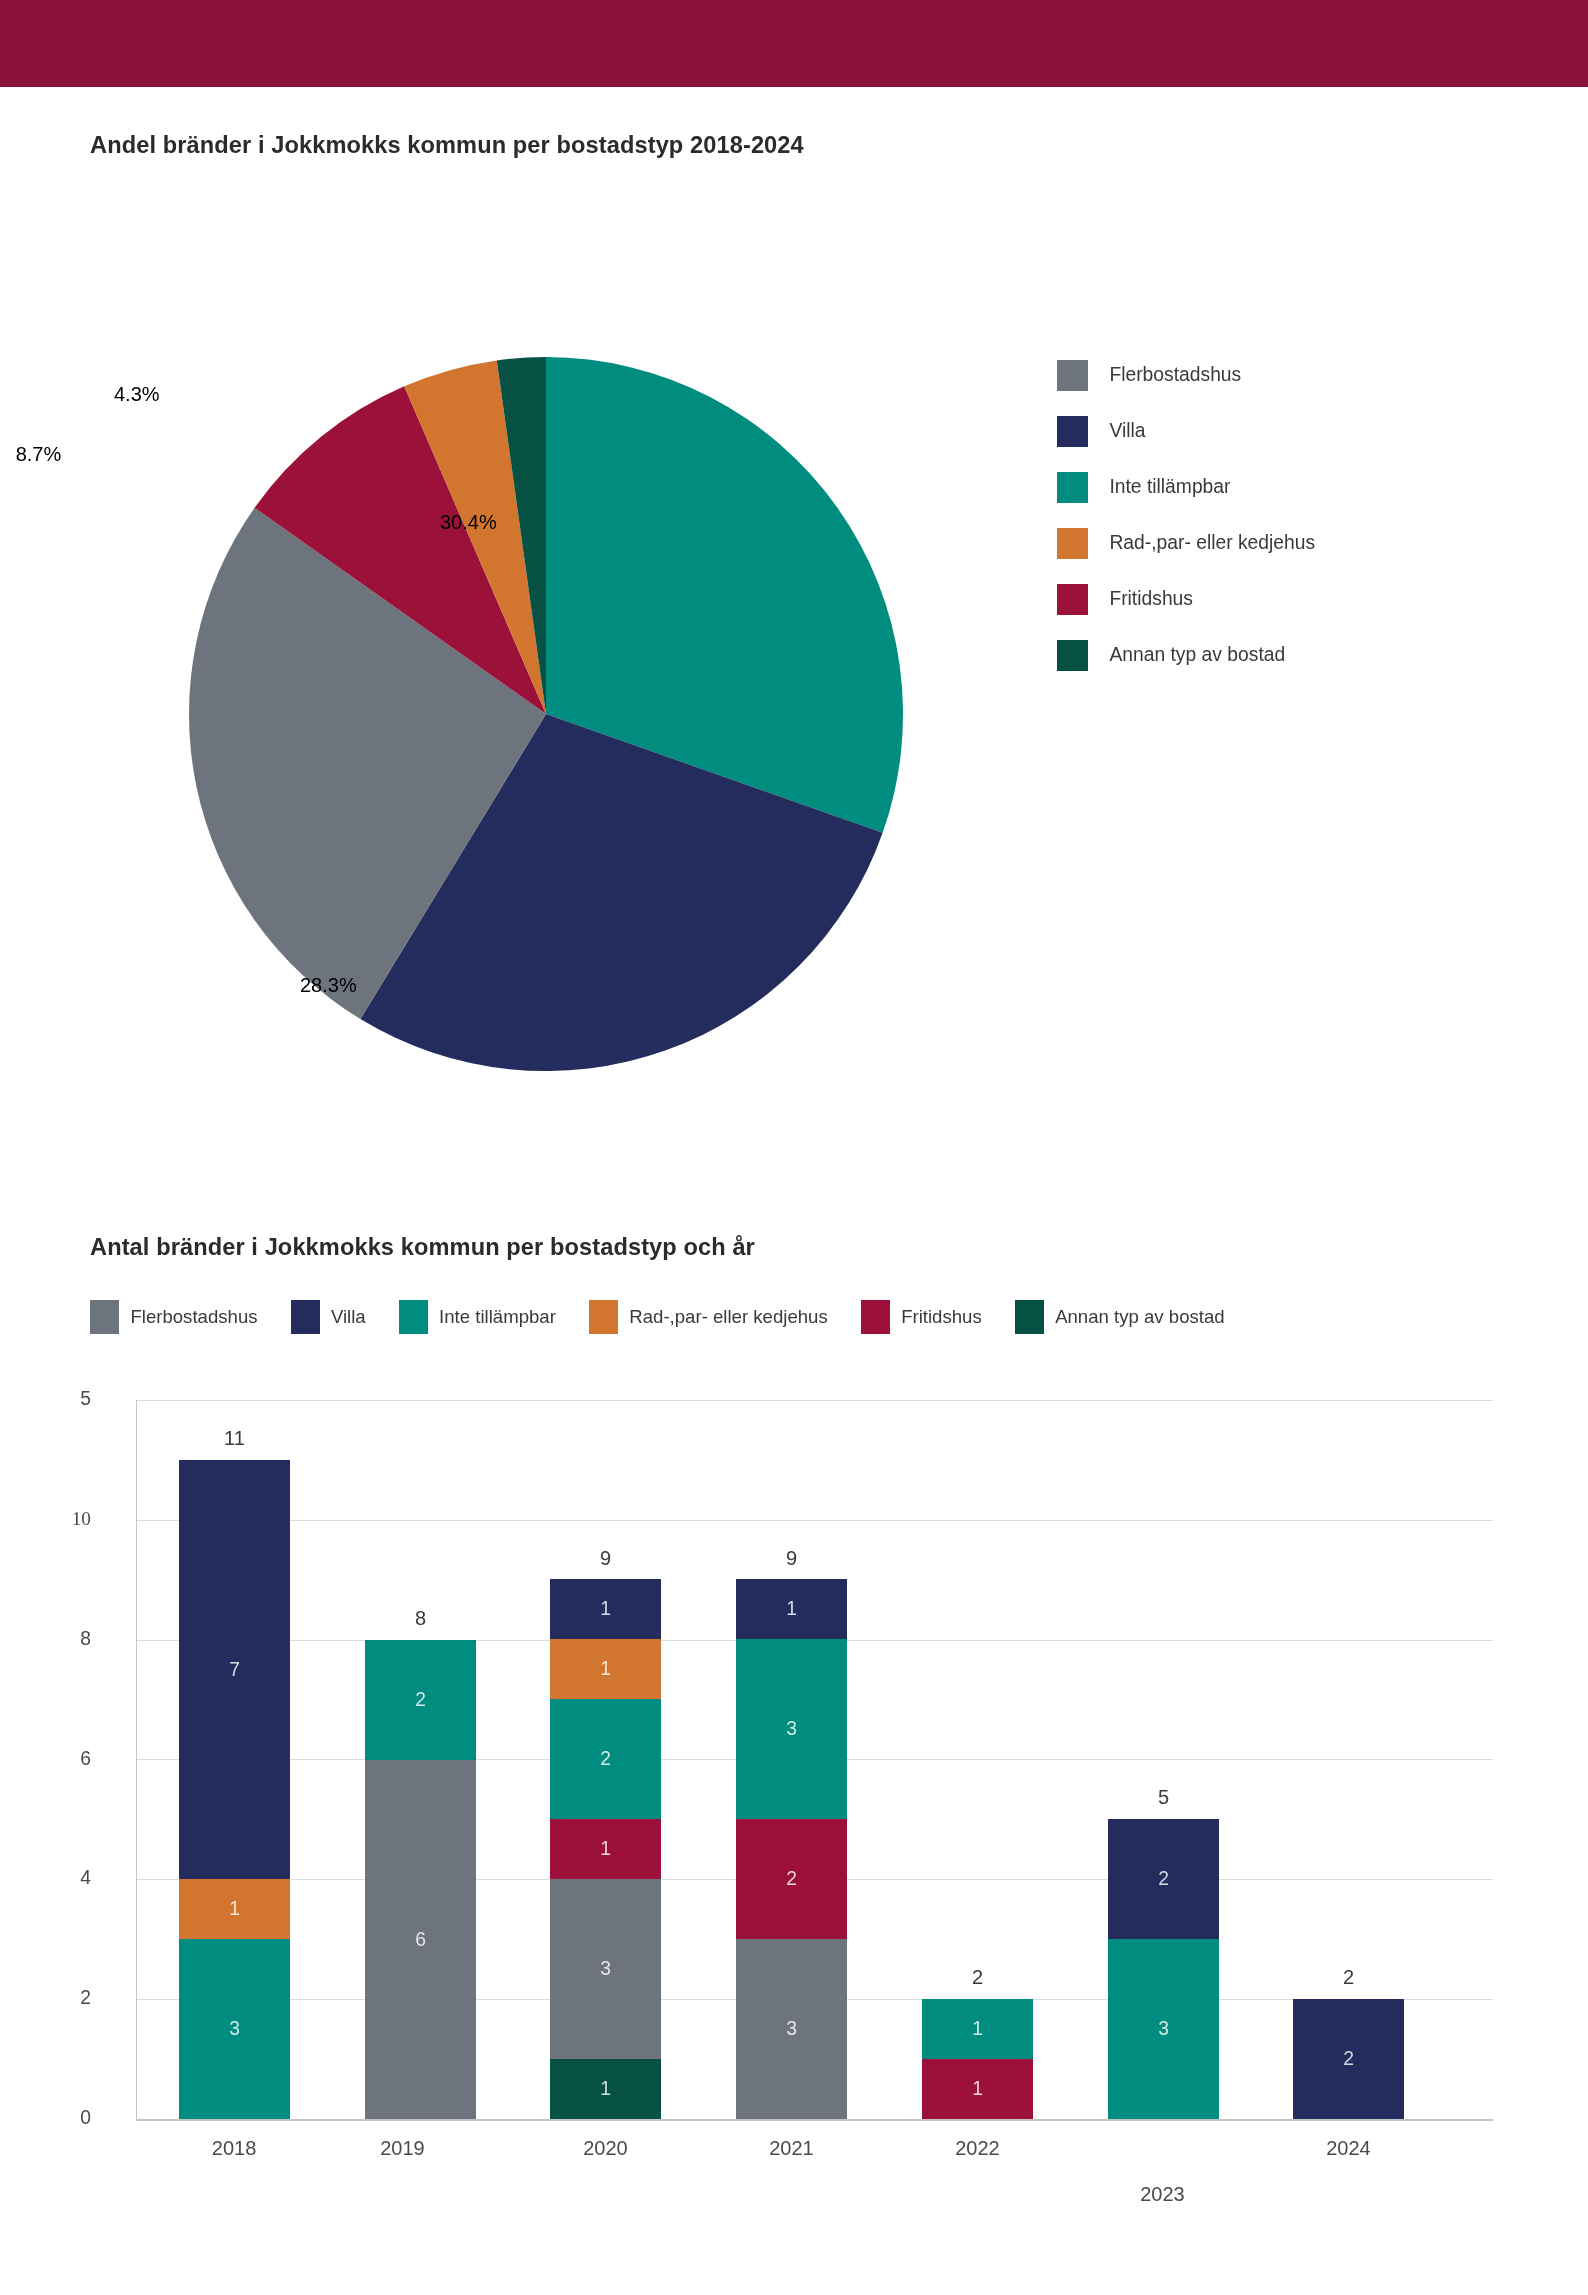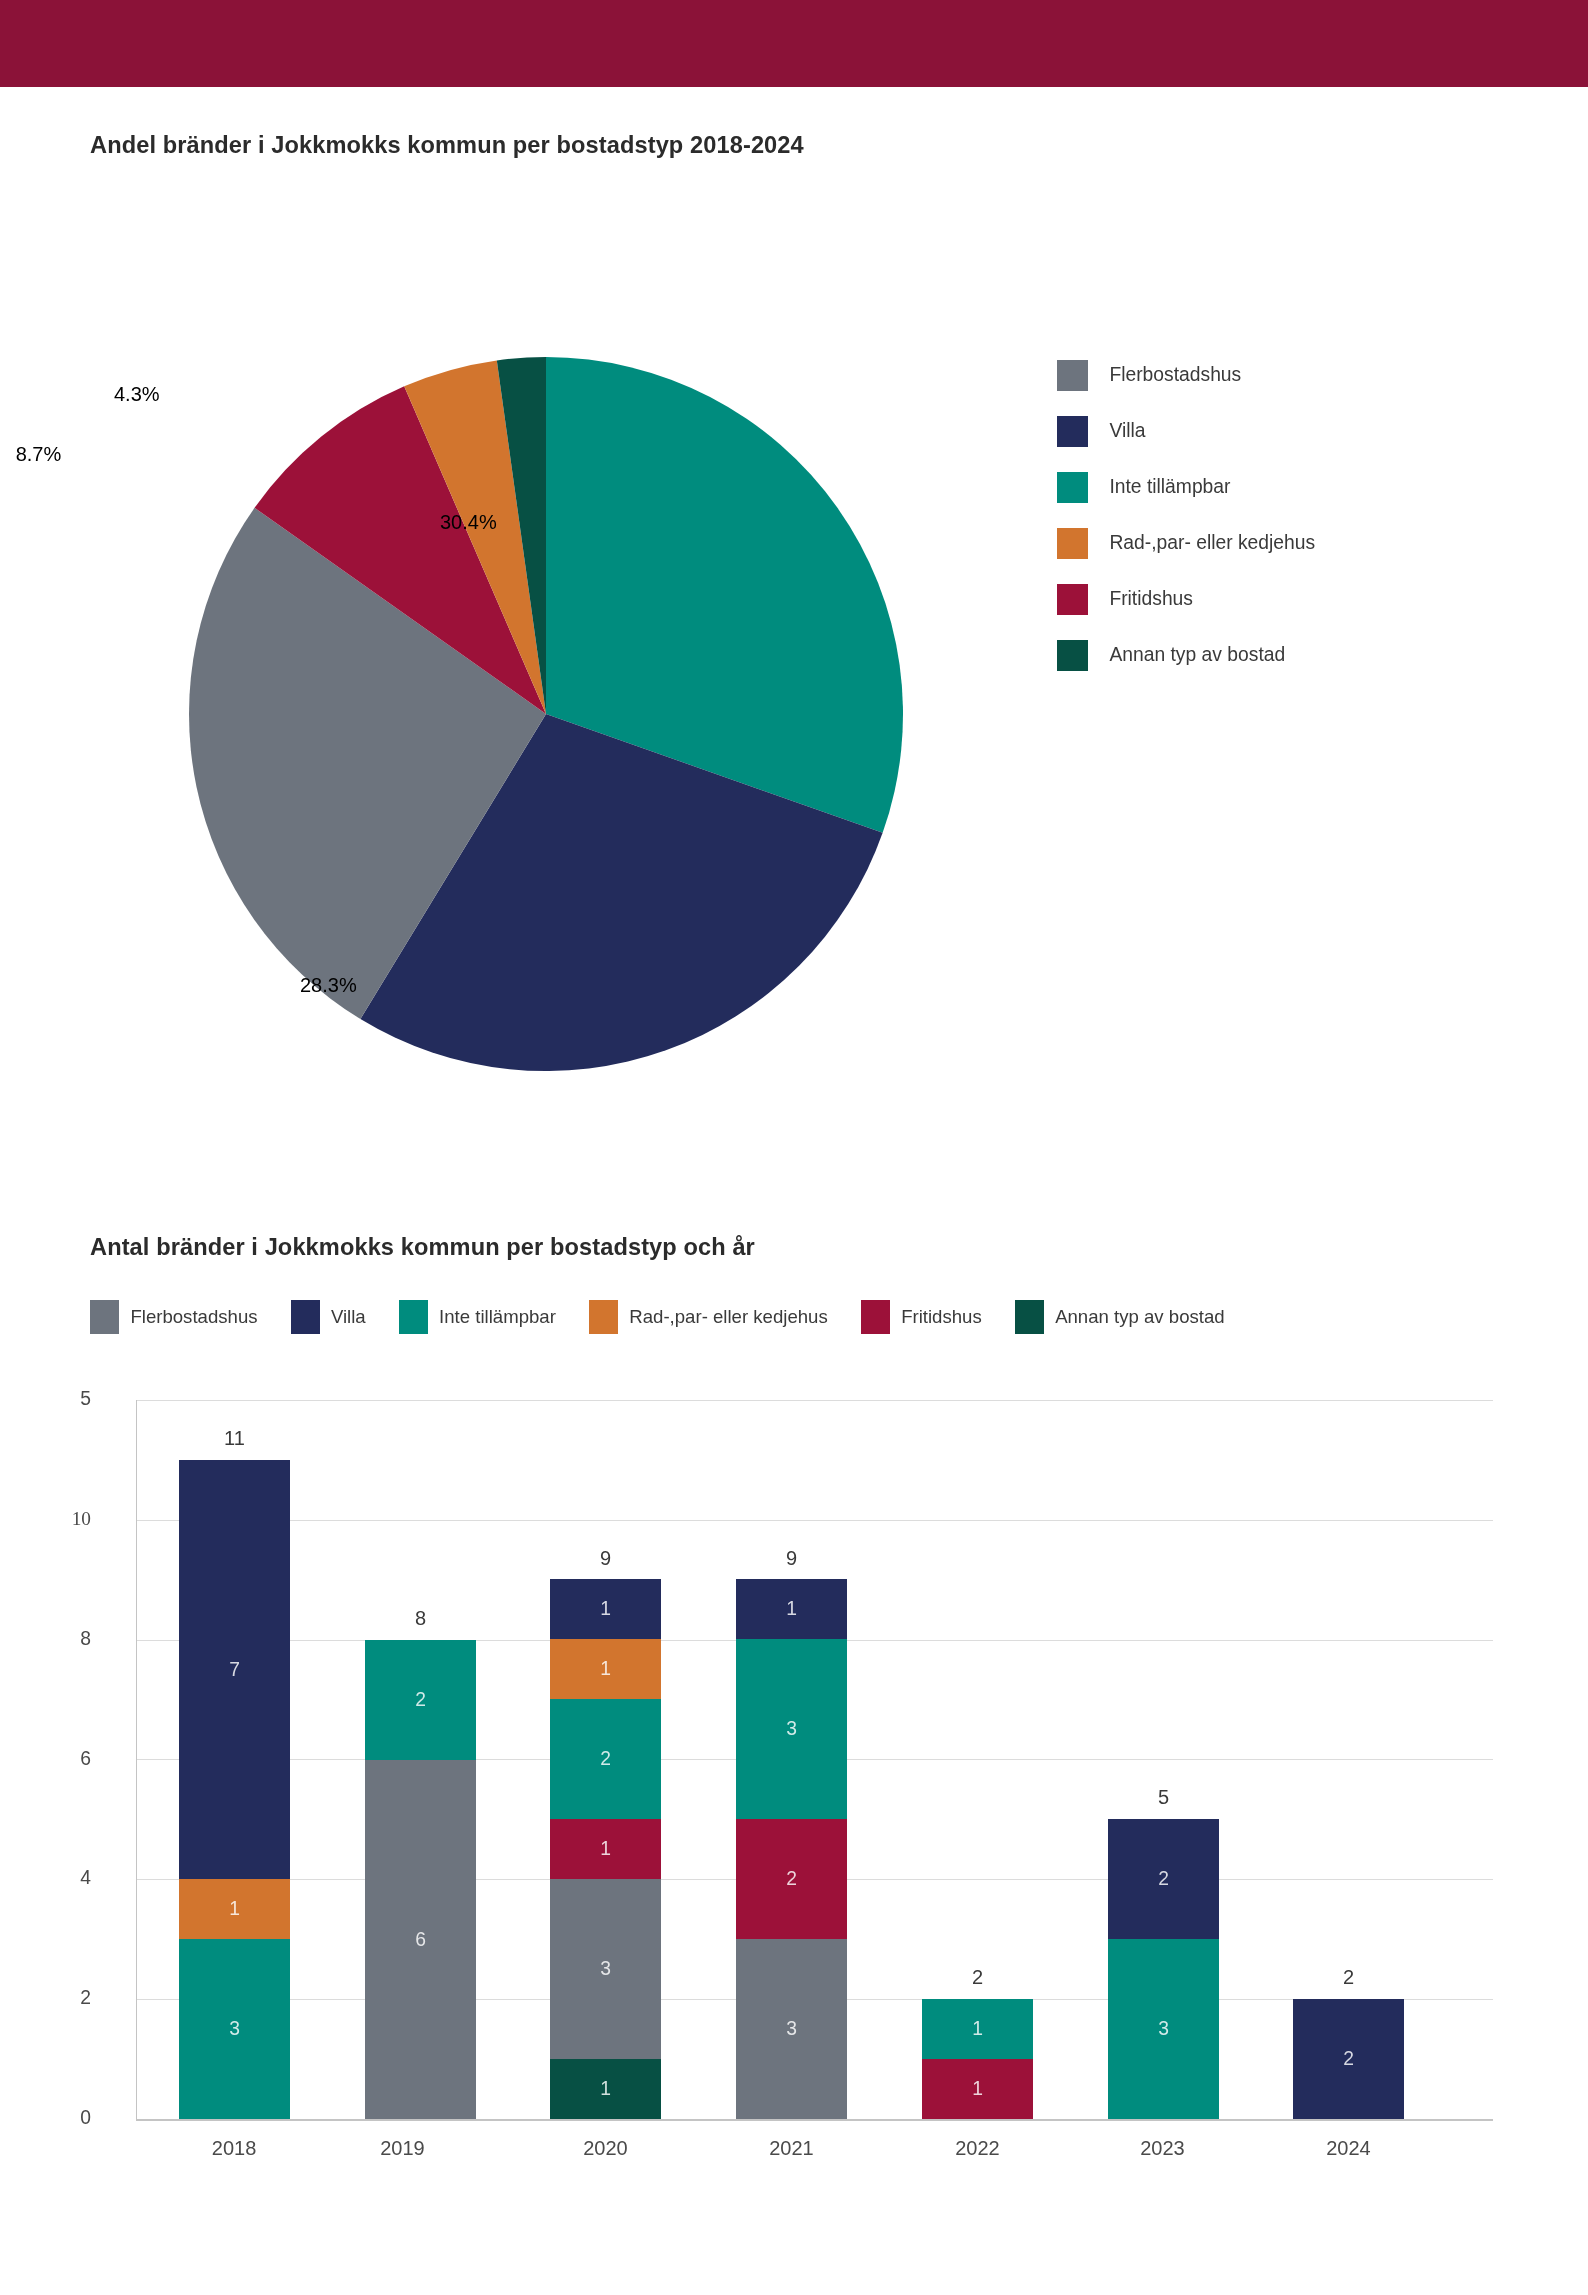--- a/index.html
+++ b/index.html
@@ -384,20 +384,20 @@
             </div>
           </div>
           <div class="bar-total" style="left: 1157px; width: 111px; top: 566px;">2</div>
         </div>
       <div id="x-ticks">
           <div class="xtick" style="left: 19.6px;">2018</div>
           <div class="xtick" style="left: 188px;">2019</div>
           <div class="xtick" style="left: 391px;">2020</div>
           <div class="xtick" style="left: 577px;">2021</div>
           <div class="xtick" style="left: 763px;">2022</div>
-          <div class="xtick" style="left: 948px;">2023</div>
+          <div class="xtick" style="left: 948px; margin-top: 46px;">2023</div>
           <div class="xtick" style="left: 1134px;">2024</div>
         </div>
     </div>
   </div>
 
 </div>
 
 
 </body></html>

